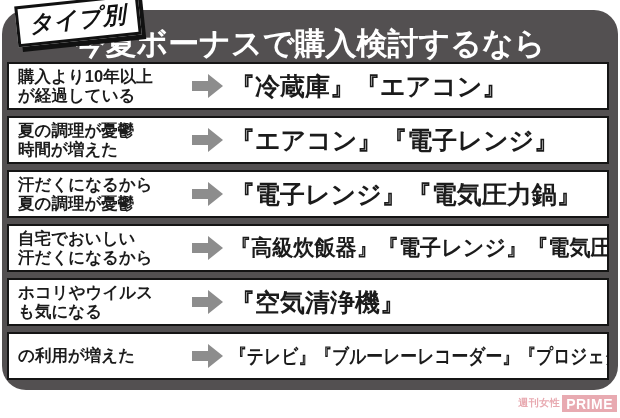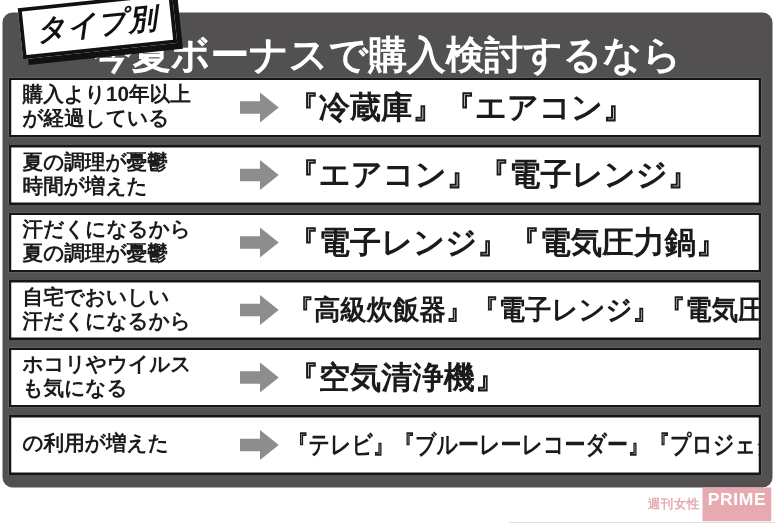--- a/index.html
+++ b/index.html
@@ -13,21 +13,21 @@
     background: #ffffff;
     overflow: hidden;
   }
 
   
   .frame {
     position: absolute;
     left: 2px; top: 10px;
     width: 616px; height: 380px;
     background: #535051;
-    border-radius: 8px;
+    border-radius: 24px;
   }
 
   
   .badge {
     position: absolute;
     left: 16px; top: 0px;
     z-index: 3;
     transform: rotate(-6deg);
     background: #ffffff;
     border: 3px solid #111111;
@@ -132,21 +132,21 @@
     font-weight: bold;
     color: #e8aab1;
     letter-spacing: 0.5px;
     margin-right: 2px;
   }
   .wm-prime {
     font-size: 14px;
     font-weight: bold;
     color: #ffffff;
     background: #e8aab1;
-    padding: 1px 4px 10px 4px;
+    padding: 1px 4px 0 4px;
     letter-spacing: 0.5px;
   }
 </style>
 </head>
 <body>
 
 <div class="page">
 
   <div class="frame">
 

